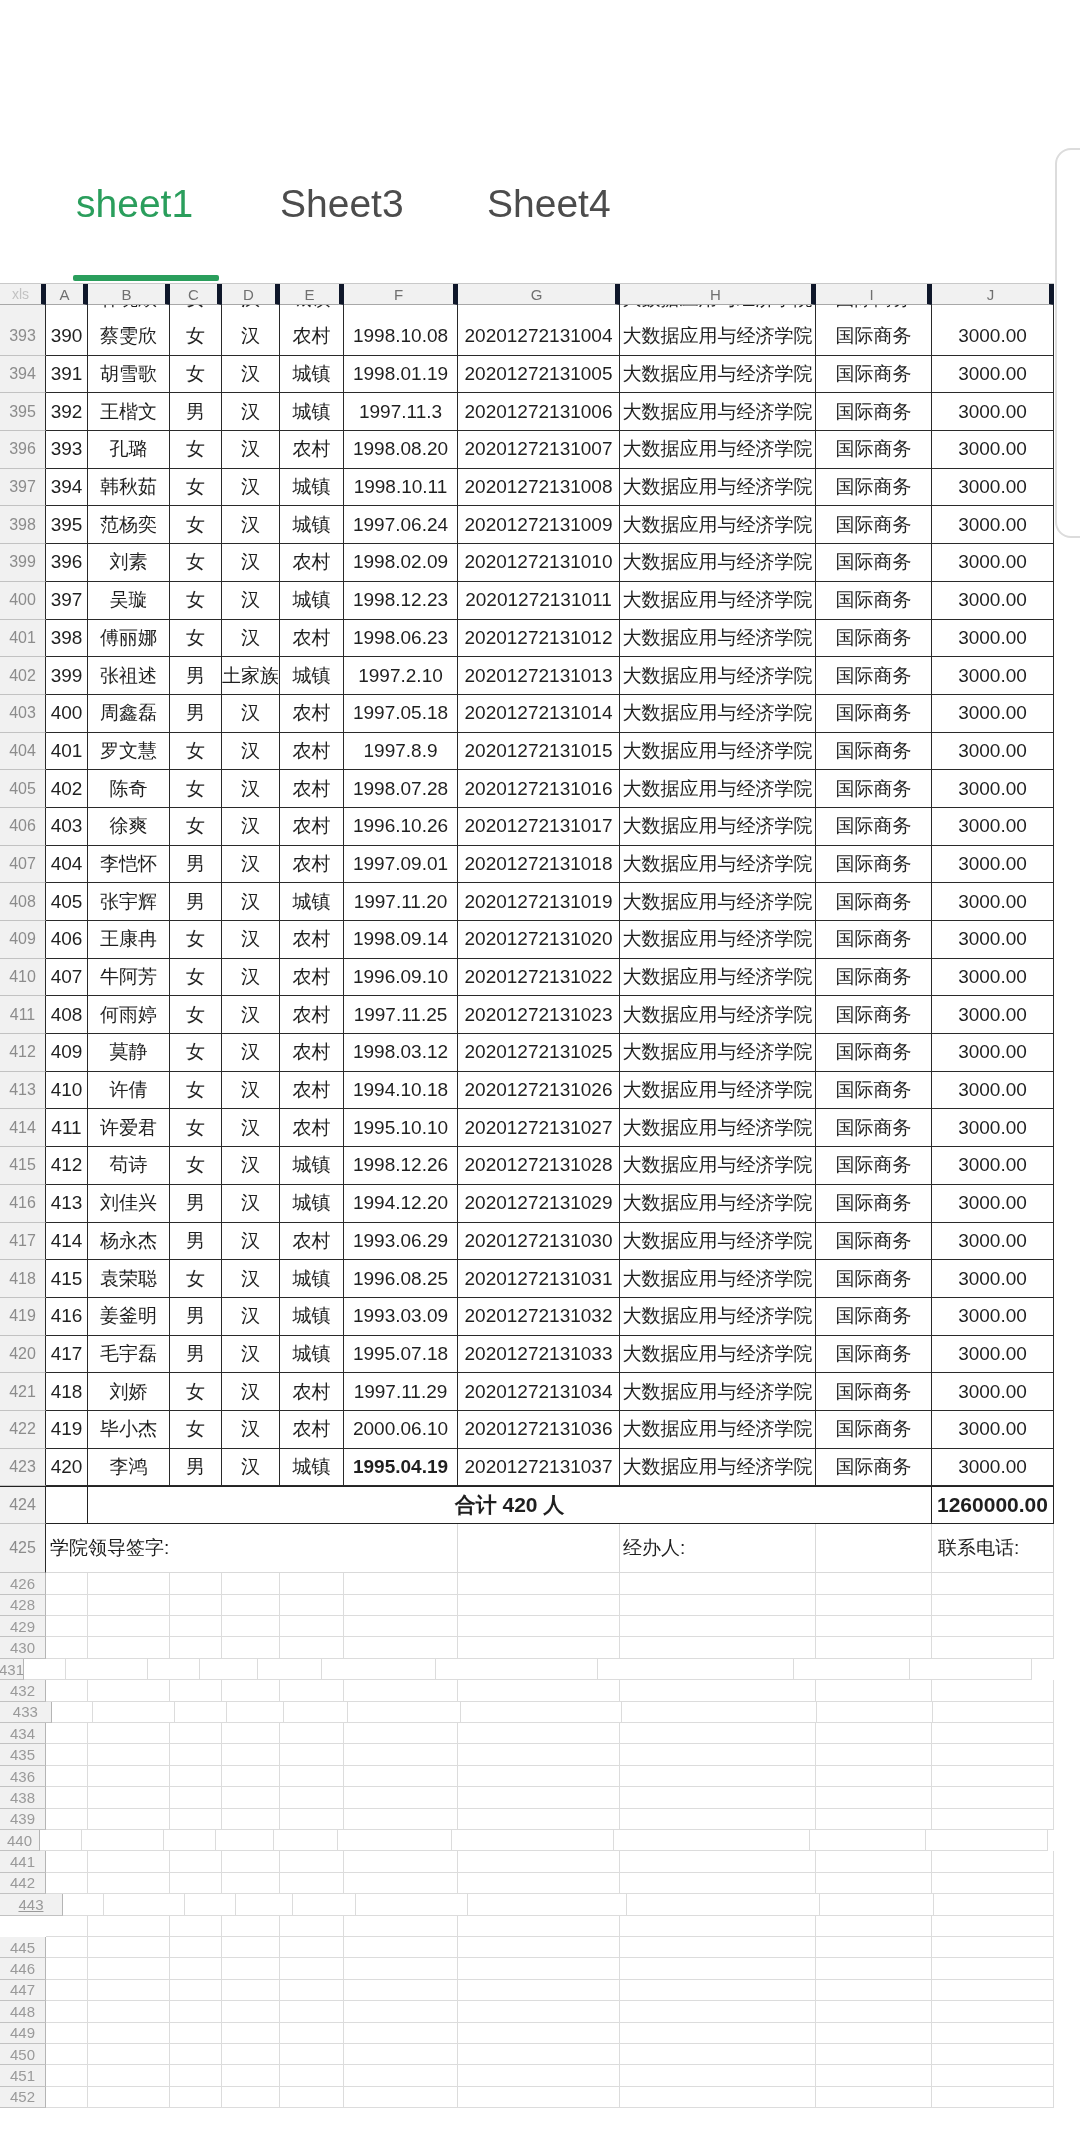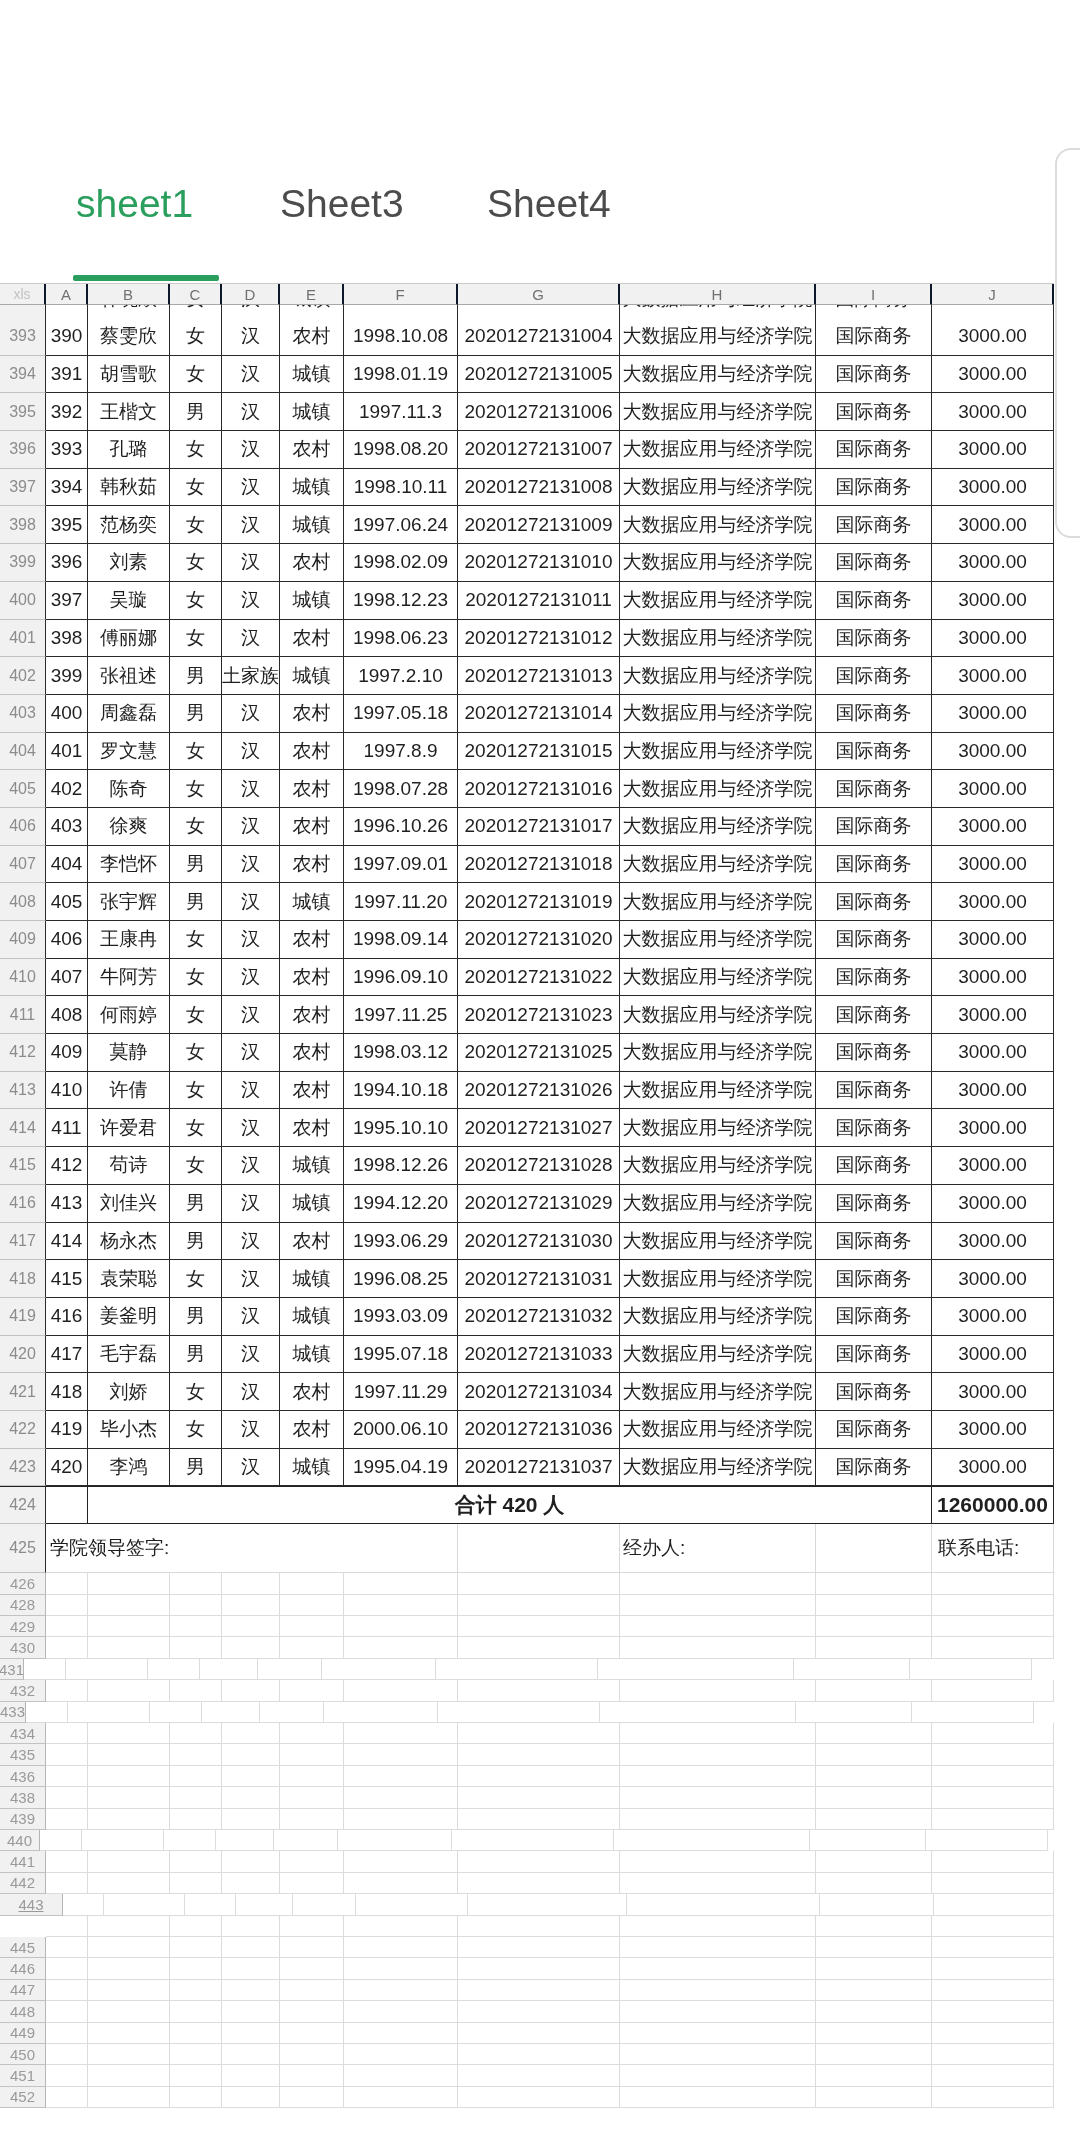--- a/index.html
+++ b/index.html
@@ -14,21 +14,21 @@
   .tabbar { position:absolute; left:0; top:0; width:1080px; height:283px; background:#fff; }
   .tab { position:absolute; top:180px; font-size:39px; line-height:48px; color:#4c4c4c; cursor:pointer; }
   .tab.active { color:#2a9e5c; }
   .tab-underline { position:absolute; left:73px; top:275px; width:146px; height:6px; background:#2a9e5c; border-radius:2px; }
   
   .grid { position:absolute; left:0; top:283px; width:1080px; }
   .row { display:flex; width:1054px; }
   .c { display:flex; align-items:center; justify-content:center; overflow:hidden; white-space:nowrap; }
   
   .hdr { height:22px; border-top:1px solid #c9c9c9; }
-  .hdr .c { background:#f1f1f1; border-right:2px solid #0f172a; border-bottom:1px solid #a8a8a8; font-size:15px; color:#707070;text-align:right; }
+  .hdr .c { background:#f1f1f1; border-right:5px solid #0f172a; border-bottom:1px solid #a8a8a8; font-size:15px; color:#707070;text-align:right; }
   .hdr .c.gut { color:#c2c2c2; font-size:14px; }
   
   .drow { height:37.7px; }
   .drow .c { border-right:1.5px solid #2a2a2a; border-bottom:1.5px solid #2a2a2a; font-size:19px; }
   .drow .c.gut, .erow .c.gut, .trow .c.gut, .srow .c.gut {
     background:#f1f1f1; color:#8c8c8c; font-size:16px;
     border-right:1.5px solid #2a2a2a; border-bottom:1px solid #c2c2c2;
   }
   .partial { height:13px; overflow:hidden; }
   .partial .c { height:37.7px; transform:translateY(-24px); }
@@ -479,21 +479,21 @@
           <div class="c" style="width: 116px;">国际商务</div>
           <div class="c" style="width: 122px;">3000.00</div>
         </div>
         <div class="row drow">
           <div class="c gut" style="width: 46px;">423</div>
           <div class="c" style="width: 42px;">420</div>
           <div class="c" style="width: 82px;">李鸿</div>
           <div class="c" style="width: 52px;">男</div>
           <div class="c" style="width: 58px;">汉</div>
           <div class="c" style="width: 64px;">城镇</div>
-          <div class="c" style="width: 114px;">1995.04.19</div>
+          <div class="c" style="width: 114px; font-weight: bold;">1995.04.19</div>
           <div class="c" style="width: 162px;">20201272131037</div>
           <div class="c" style="width: 196px;">大数据应用与经济学院</div>
           <div class="c" style="width: 116px;">国际商务</div>
           <div class="c" style="width: 122px;">3000.00</div>
         </div>
       </div>
 
     <div class="row trow">
       <div class="c gut" style="width:46px">424</div>
       <div class="c" style="width:42px"></div>
@@ -583,21 +583,21 @@
           <div class="c" style="width: 52px;"></div>
           <div class="c" style="width: 58px;"></div>
           <div class="c" style="width: 64px;"></div>
           <div class="c" style="width: 114px;"></div>
           <div class="c" style="width: 162px;"></div>
           <div class="c" style="width: 196px;"></div>
           <div class="c" style="width: 116px;"></div>
           <div class="c" style="width: 122px;"></div>
         </div>
         <div class="row erow">
-          <div class="c gut" style="width: 26px;">433</div>
+          <div class="c gut" style="width: 52px;">433</div>
           <div class="c" style="width: 42px;"></div>
           <div class="c" style="width: 82px;"></div>
           <div class="c" style="width: 52px;"></div>
           <div class="c" style="width: 58px;"></div>
           <div class="c" style="width: 64px;"></div>
           <div class="c" style="width: 114px;"></div>
           <div class="c" style="width: 162px;"></div>
           <div class="c" style="width: 196px;"></div>
           <div class="c" style="width: 116px;"></div>
           <div class="c" style="width: 122px;"></div>

